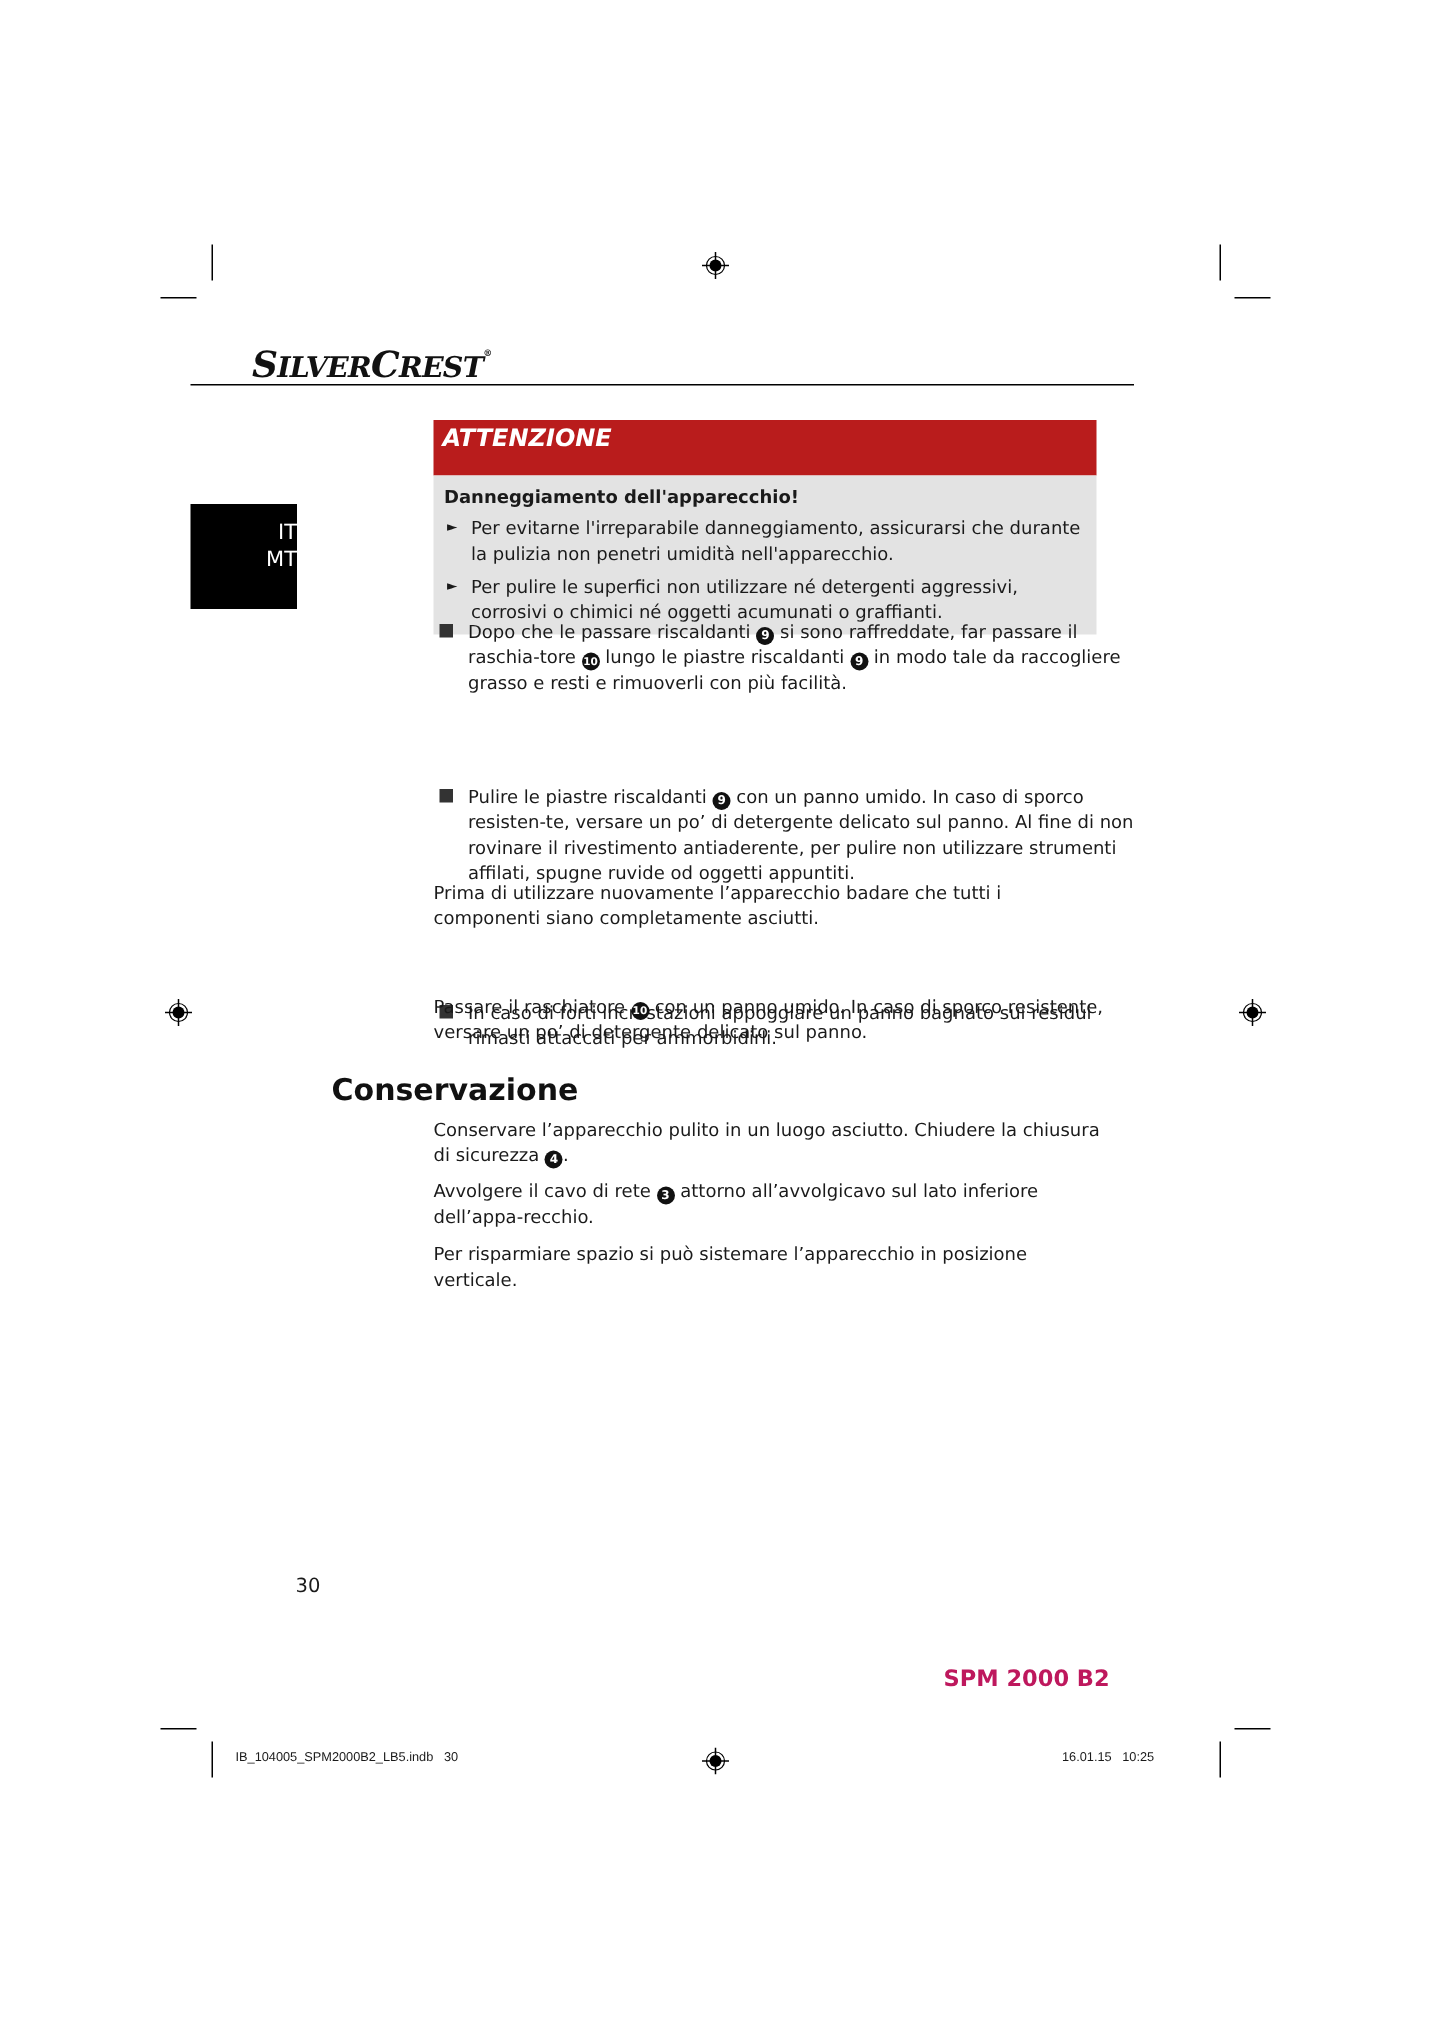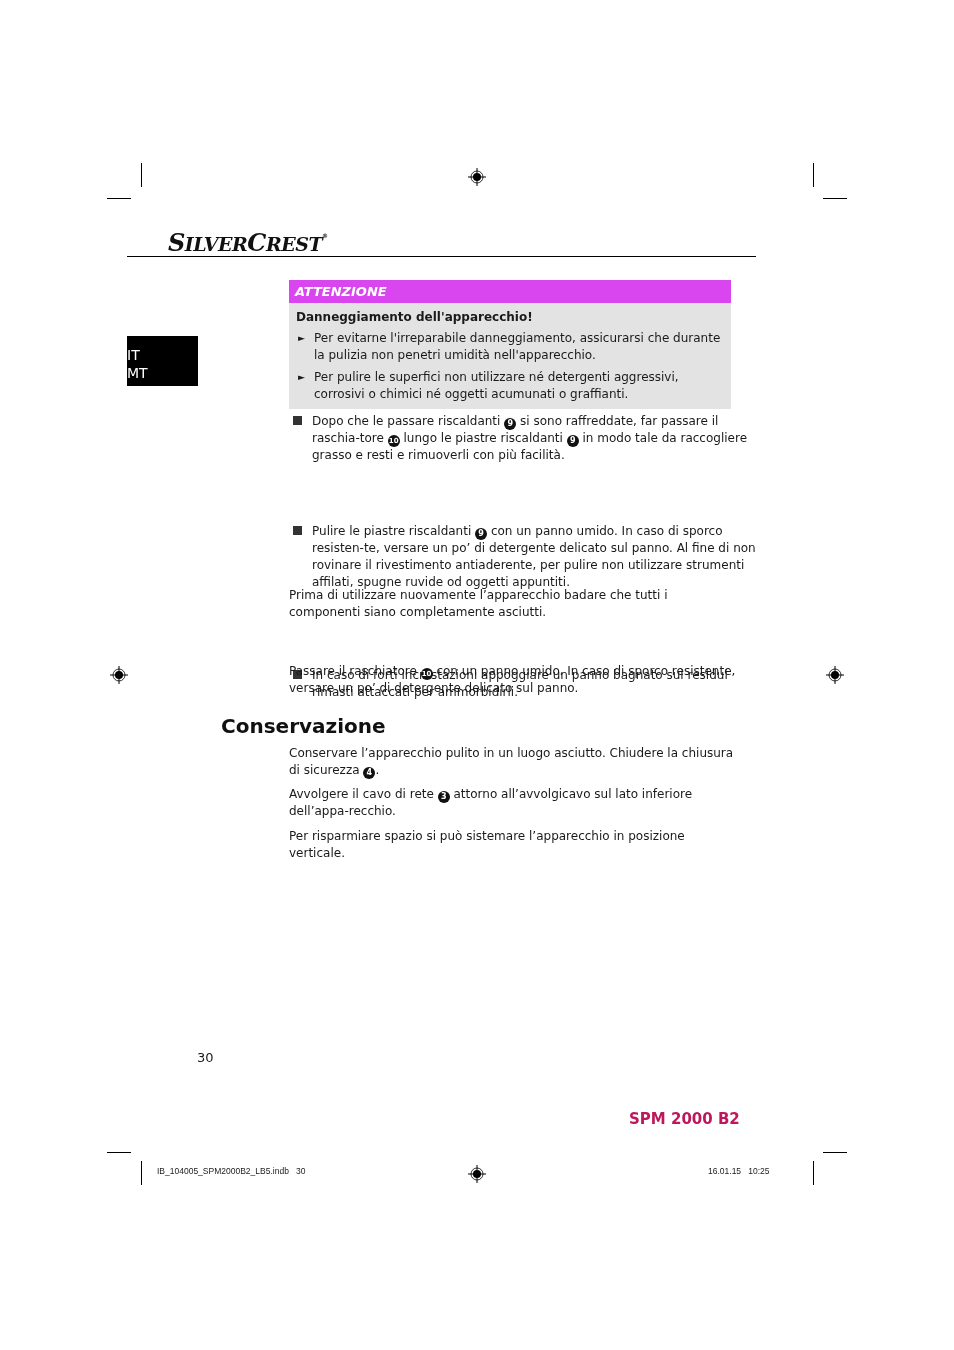--- a/index.html
+++ b/index.html
@@ -6,25 +6,25 @@
     body { width: 954px; height: 1350px; position: relative; overflow: hidden;
            font-family: "DejaVu Sans", sans-serif; color: #1a1a1a; }
     .crop-v { position: absolute; width: 1px; background: #000; height: 24px; }
     .crop-h { position: absolute; height: 1px; background: #000; width: 24px; }
     .reg { position: absolute; width: 18px; height: 18px; }
     .logo { position: absolute; left: 168px; top: 228px; font-family: "DejaVu Serif", serif;
             font-weight: bold; font-style: italic; font-size: 19px; letter-spacing: -0.5px; color: #111; }
     .logo .big { font-size: 24px; }
     .logo sup { font-size: 6px; font-style: normal; vertical-align: top; position: relative; top: 4px; }
     .header-rule { position: absolute; left: 127px; top: 256px; width: 629px; height: 1px; background: #000; }
-    .lang-tab { position: absolute; left: 127px; top: 336px; width: 71px; height: 50px; background: #000;
-                color: #fff; font-size: 14px; line-height: 18px; text-align: left; padding-top: 10px; box-sizing: border-box; }
+    .lang-tab { position: absolute; left: 127px; top: 336px; width: 71px; height: 70px; background: #000;
+                color: #fff; font-size: 14px; line-height: 18px; text-align: right; padding-top: 10px; box-sizing: border-box; }
     .warn { position: absolute; left: 289px; top: 280px; width: 442px; }
-    .warn-head { background: #d946ef; color: #fff; font-weight: bold; font-style: italic; font-size: 13px;
-                 height: 23px; line-height: 23px; padding-left: 6px; }
+    .warn-head { background: #b91c1c; color: #fff; font-weight: bold; font-style: italic; font-size: 16px;
+                 height: 37px; line-height: 23px; padding-left: 6px; }
     .warn-body { background: #e3e3e3; padding: 6px 8px 6px 7px; font-size: 12px; line-height: 17px; }
     .warn-title { font-weight: bold; margin-bottom: 4px; }
     .warn-item { position: relative; padding-left: 18px; margin-bottom: 5px; }
     .warn-item .arrow { position: absolute; left: 2px; top: 0; font-size: 9px; }
     .content { position: absolute; left: 289px; width: 448px; font-size: 12px; line-height: 17px; }
     .bullet { position: relative; padding-left: 23px; }
     .bullet .sq { position: absolute; left: 4px; top: 3px; width: 9px; height: 9px; background: #333; }
     .num { display: inline-block; width: 12px; height: 12px; border-radius: 50%; background: #111; color: #fff;
            font-size: 8px; line-height: 12px; text-align: center; font-weight: bold; vertical-align: -1px; }
     .section-title { position: absolute; left: 221px; top: 714px; font-size: 20px; font-weight: bold; color: #111; }

